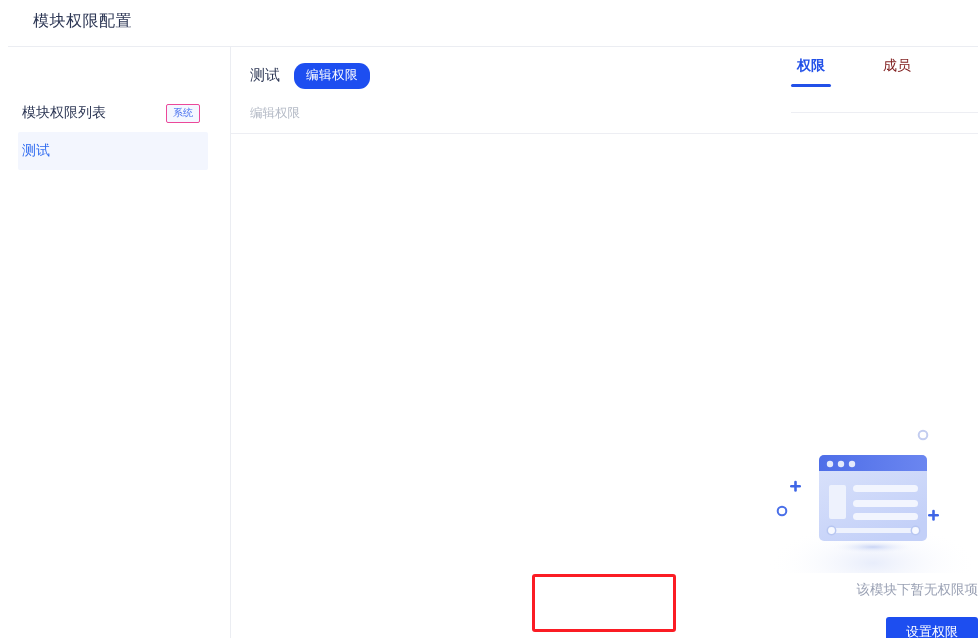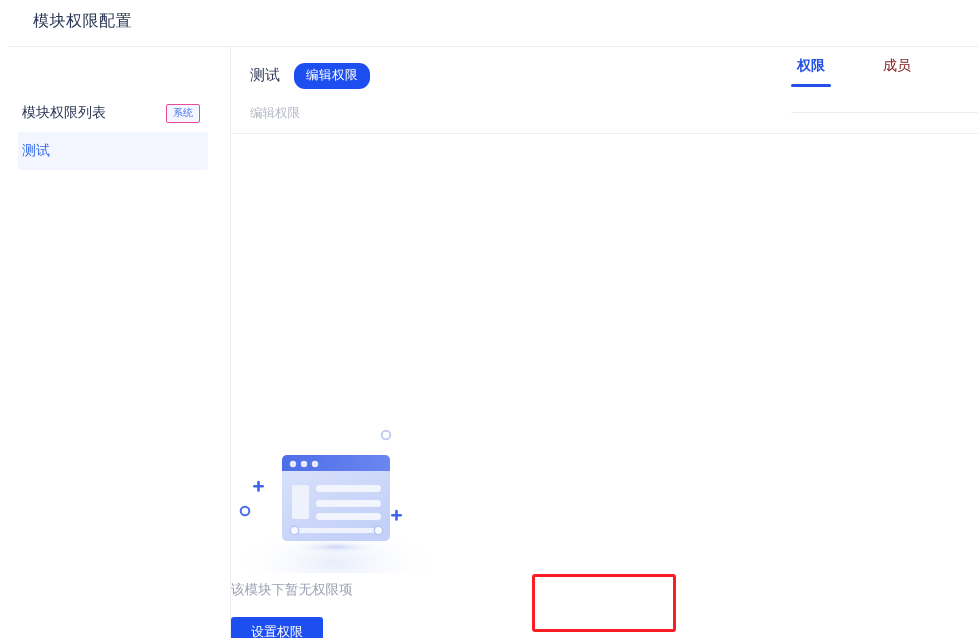--- a/index.html
+++ b/index.html
@@ -90,21 +90,21 @@
     height: 3px; background: #2250e8; border-radius: 2px;
   }
   .tabs-rule {
     position: absolute; right: 0; top: 65px; width: 187px; height: 1px;
     background: #edeef3;
   }
 
   
   .empty-wrap {
     position: absolute; left: 0; top: 88px; width: 747px; height: 503px;
-    display: flex; flex-direction: column; align-items: flex-start;
+    display: flex; flex-direction: column; align-items: flex-end;
     justify-content: flex-start; padding-top: 288px;
   }
   .illus { position: relative; width: 210px; height: 150px; margin-bottom: 6px; }
   .empty-text { font-size: 13.5px; color: #9aa1b4; margin-top: 2px; }
   .empty-btn {
     margin-top: 18px; background: #1d4ef0; color: #fff; font-size: 13px;
     border: none; border-radius: 3px; padding: 8px 20px 9px; cursor: pointer;
     line-height: 1;
   }
   

